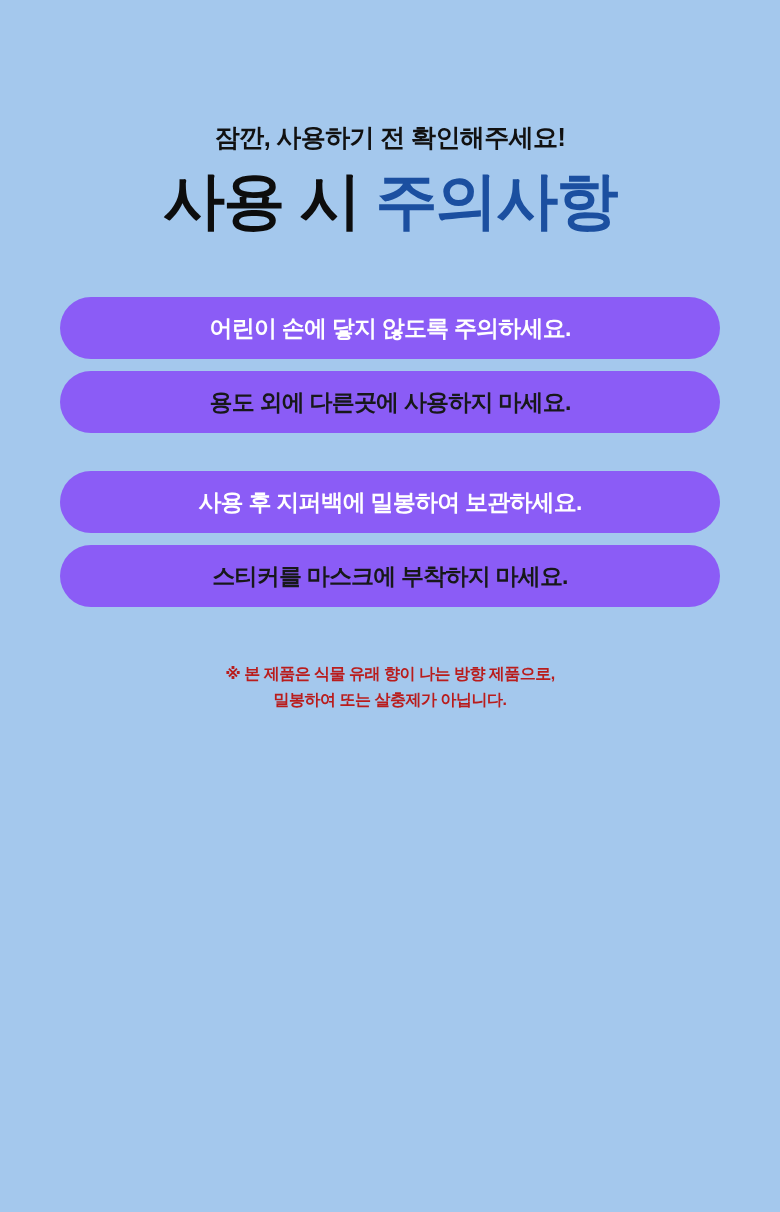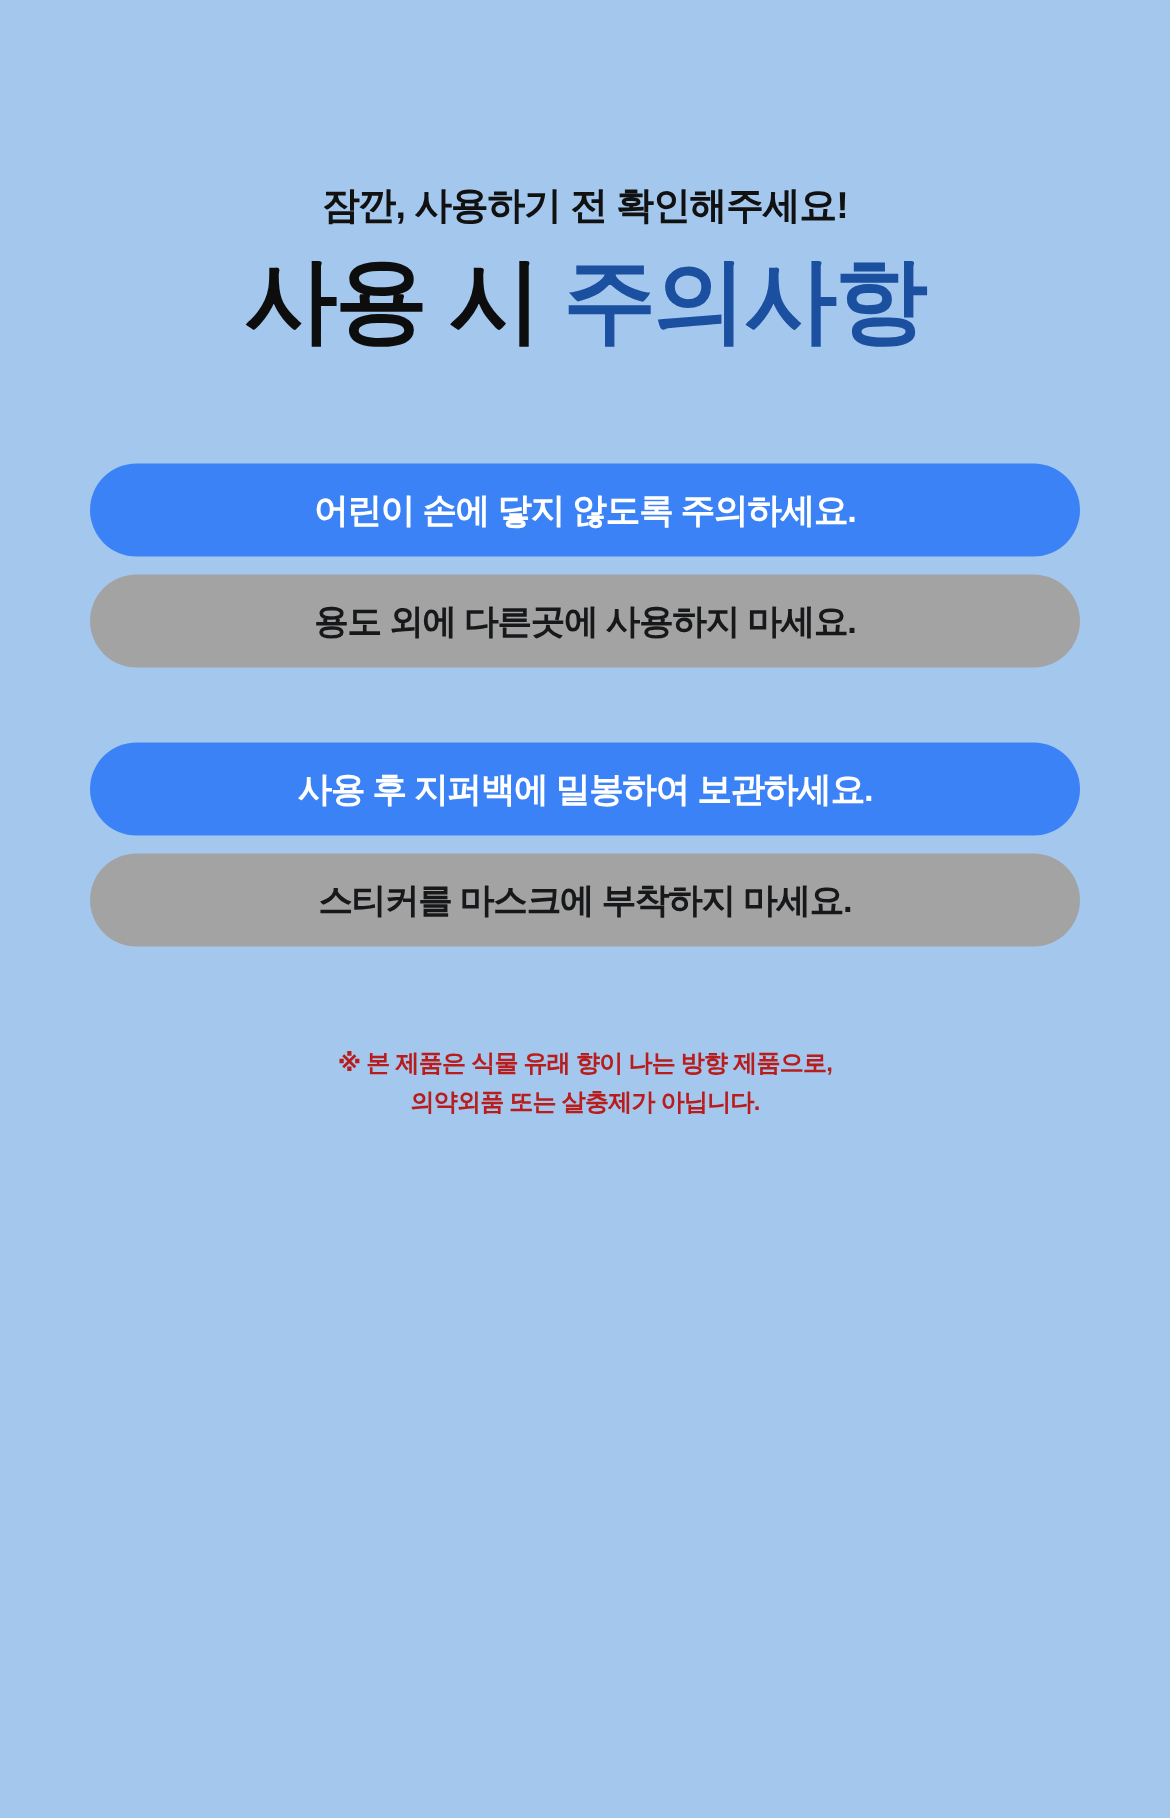--- a/index.html
+++ b/index.html
@@ -1,16 +1,16 @@
 <!DOCTYPE html>
 <html lang="ko"><head>
 <meta charset="utf-8">
 <title>사용 시 주의사항</title>
 <style>
-  * { margin:0; padding:0; box-sizing:border-box;gap:12px; }
+  * { margin:0; padding:0; box-sizing:border-box; }
 
   html, body {
     width:780px;
     height:1212px;
     overflow:hidden;
   }
 
   body {
     background:#a4c8ed;
     font-family:"Liberation Sans","DejaVu Sans",sans-serif;
@@ -78,26 +78,26 @@
     justify-content:center;
     text-align:center;
     font-size:23px;
     font-weight:700;
     letter-spacing:-0.8px;
     line-height:1;
     white-space:nowrap;
   }
 
   .pill--primary {
-    background:#3b82f6;
+    background:#8b5cf6;
     color:#ffffff;
   }
 
   .pill--secondary {
-    background:#a3a3a3;
+    background:#8b5cf6;
     color:#17181a;
   }
 
   
   .footnote {
     margin-top:54px;
     width:660px;
     text-align:center;
     font-size:16px;
     font-weight:600;
@@ -129,16 +129,16 @@
     <div class="pill-group">
       <div class="pill pill--primary">사용 후 지퍼백에 밀봉하여 보관하세요.</div>
       <div class="pill pill--secondary">스티커를 마스크에 부착하지 마세요.</div>
     </div>
 
 
   </div>
 
   <div class="footnote">
     <span class="footnote-line">※ 본 제품은 식물 유래 향이 나는 방향 제품으로,</span>
-    <span class="footnote-line">의약외품 또는 살충제가 아닙니다.</span>
+    <span class="footnote-line">밀봉하여 또는 살충제가 아닙니다.</span>
   </div>
 
 </div>
 
 </body></html>

